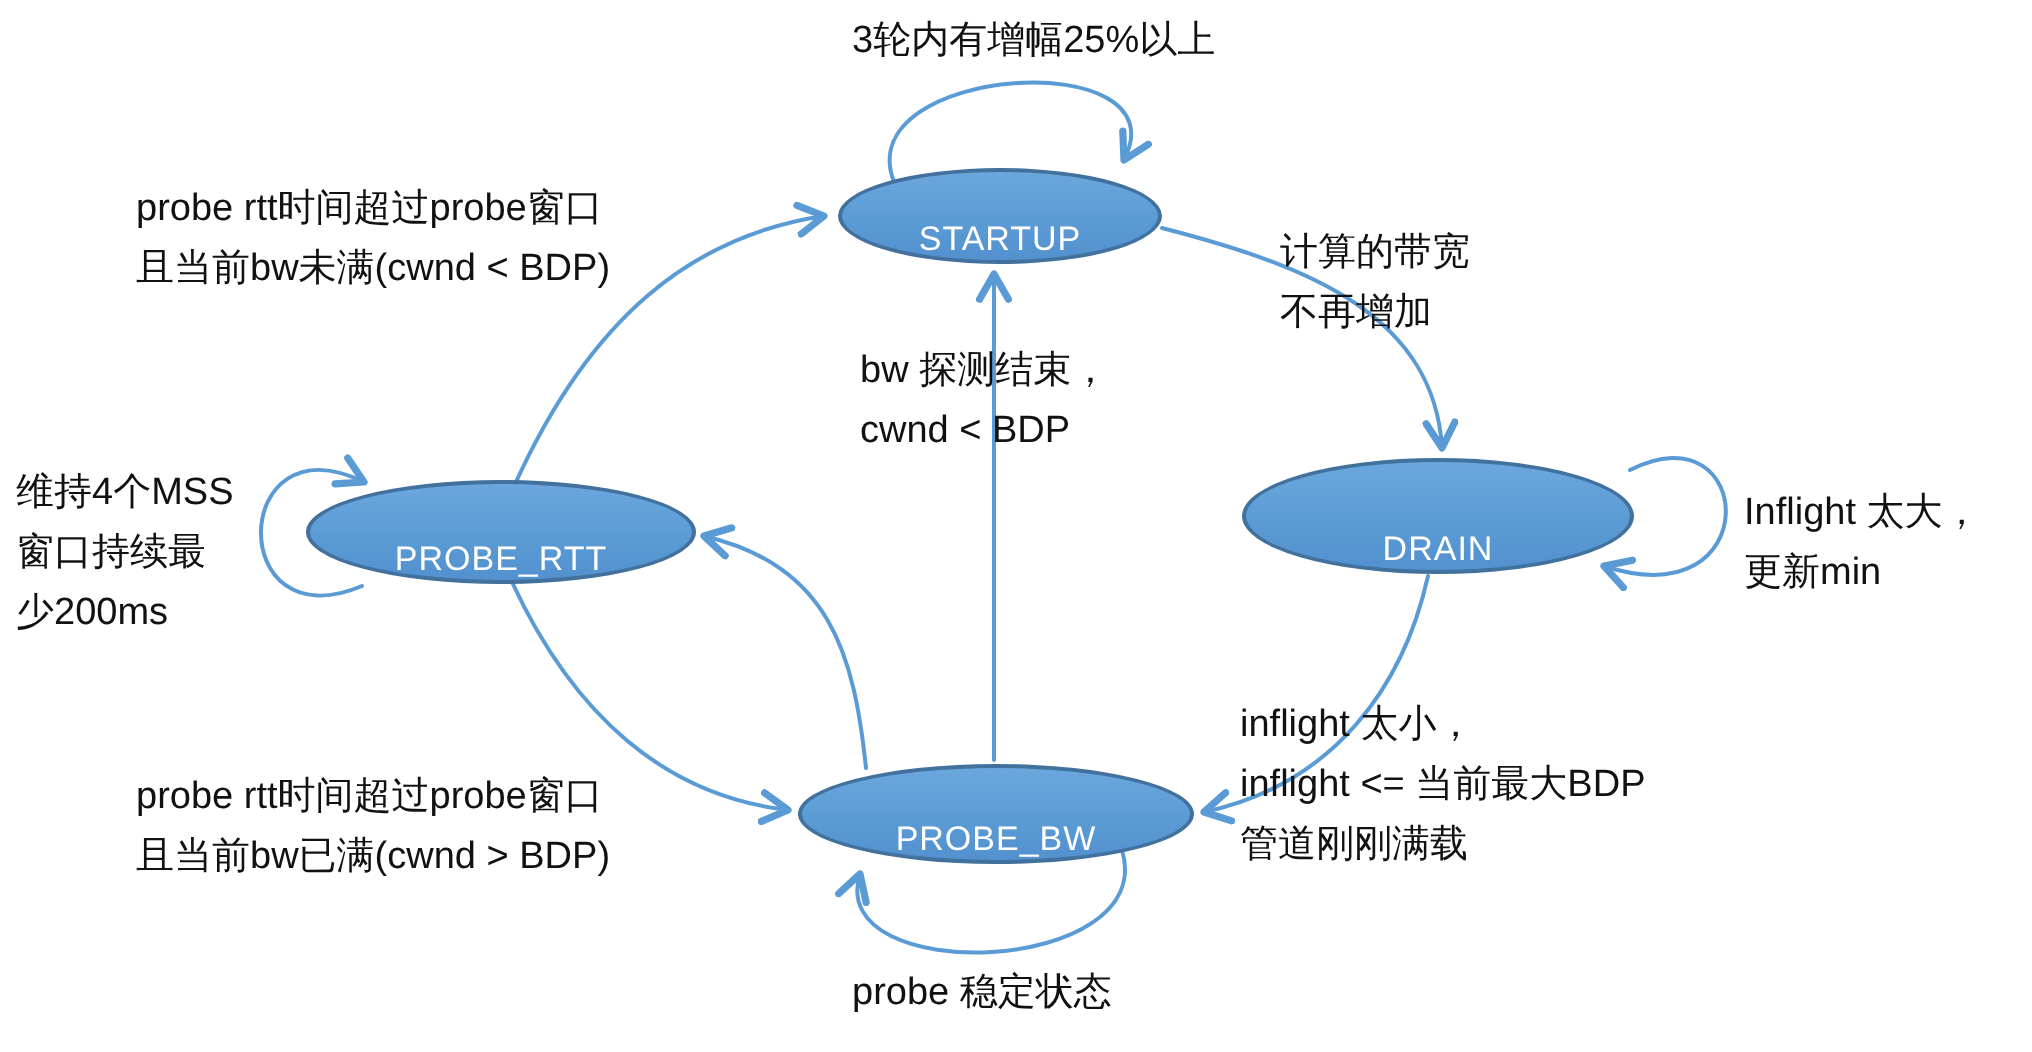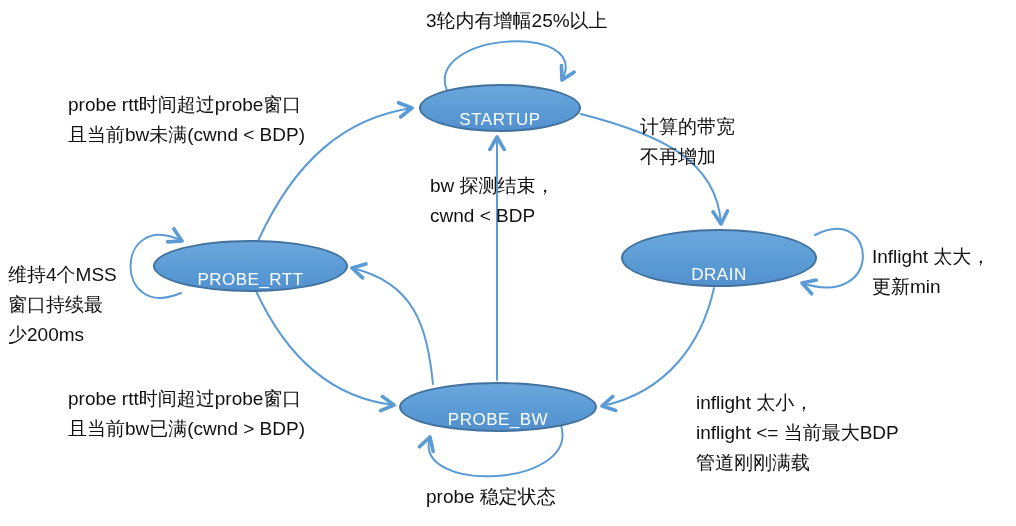--- a/index.html
+++ b/index.html
@@ -44,24 +44,24 @@
     position: absolute;
     color: #111111;
     font-size: 19px;
     line-height: 30px;
     white-space: pre;
   }
   .lbl-startup-self   { left: 394px; top:   6px; margin-left: 32px; }
   .lbl-rtt-to-startup { left:  68px; top:  90px; }
   .lbl-startup-drain  { left: 640px; top: 112px; font-family: Liberation Serif, serif; }
   .lbl-bw-to-startup  { left: 430px; top: 171px; }
-  .lbl-rtt-self       { left:   8px; top: 232px; margin-top: 28px; }
+  .lbl-rtt-self       { left:   8px; top: 232px; }
   .lbl-drain-self     { left: 872px; top: 242px; }
   .lbl-bw-to-rtt      { left: 330px; top: 282px; }
-  .lbl-drain-to-bw    { left: 696px; top: 348px; margin-top: 40px; }
+  .lbl-drain-to-bw    { left: 620px; top: 348px; }
   .lbl-rtt-to-bw      { left:  68px; top: 384px; }
   .lbl-bw-self        { left: 426px; top: 482px; }
 </style>
 </head>
 <body>
 
 <div class="canvas">
 
   <svg class="wires" viewBox="0 0 1016 526">
     <defs>

